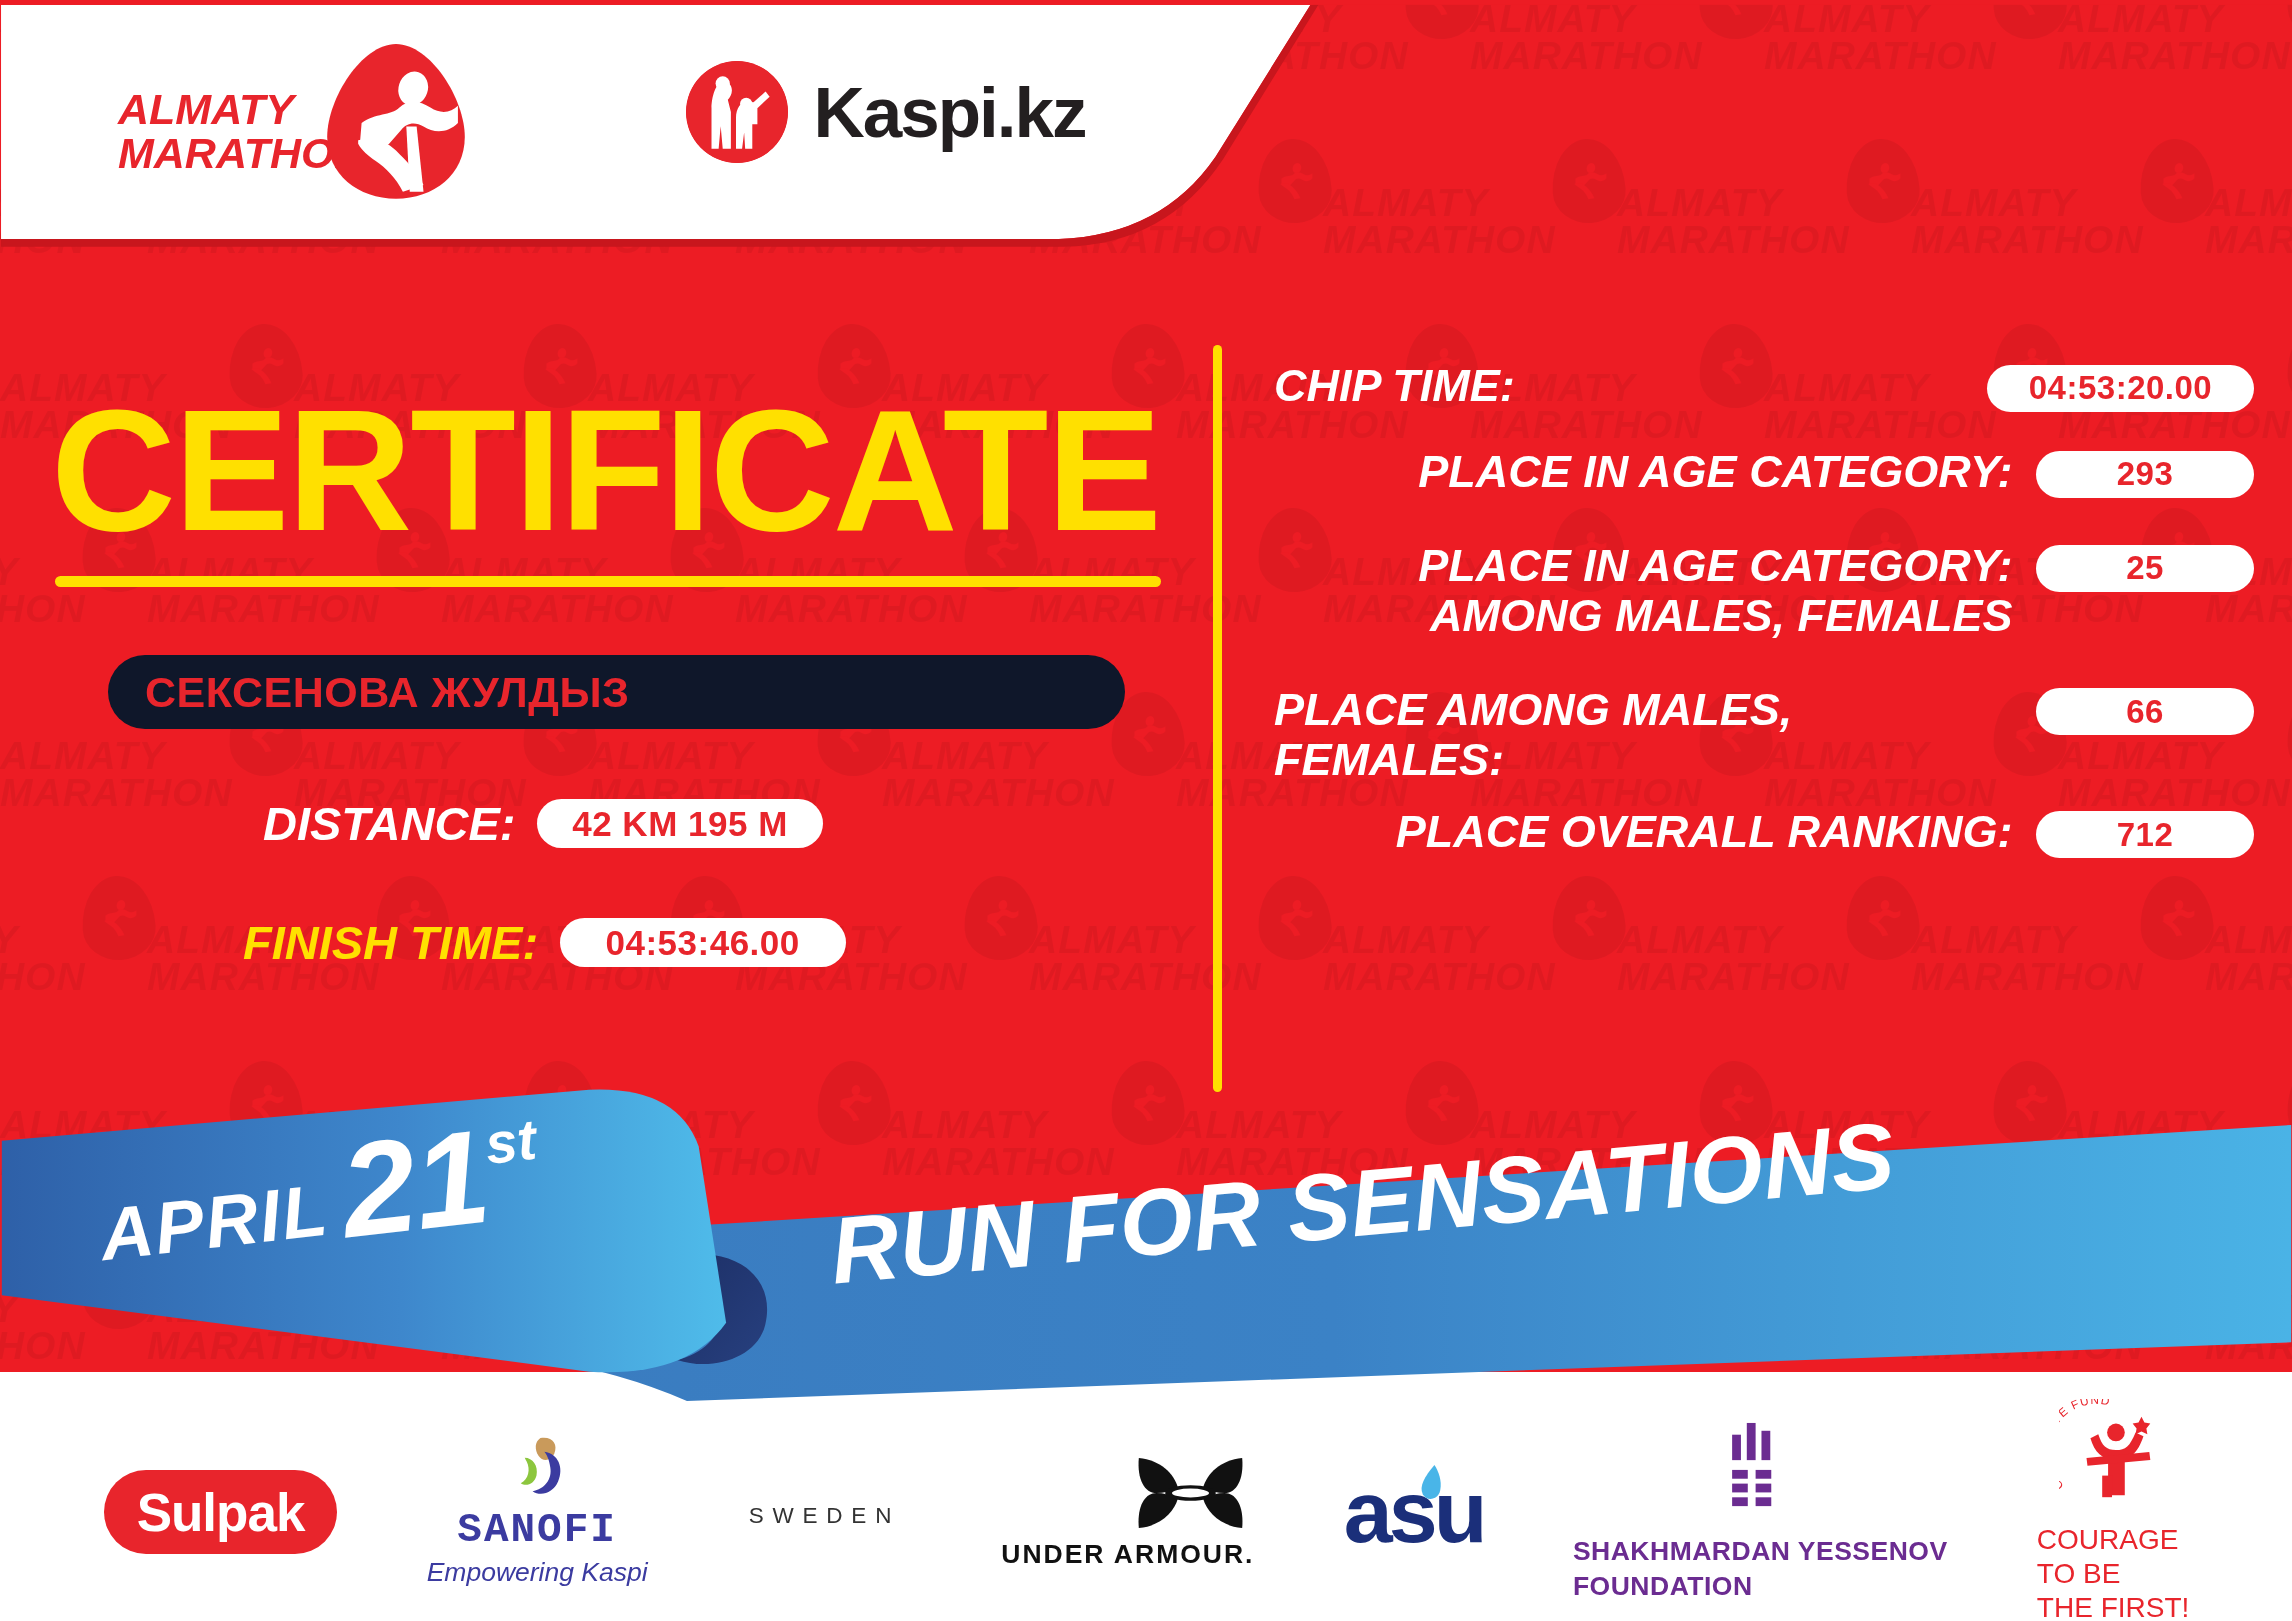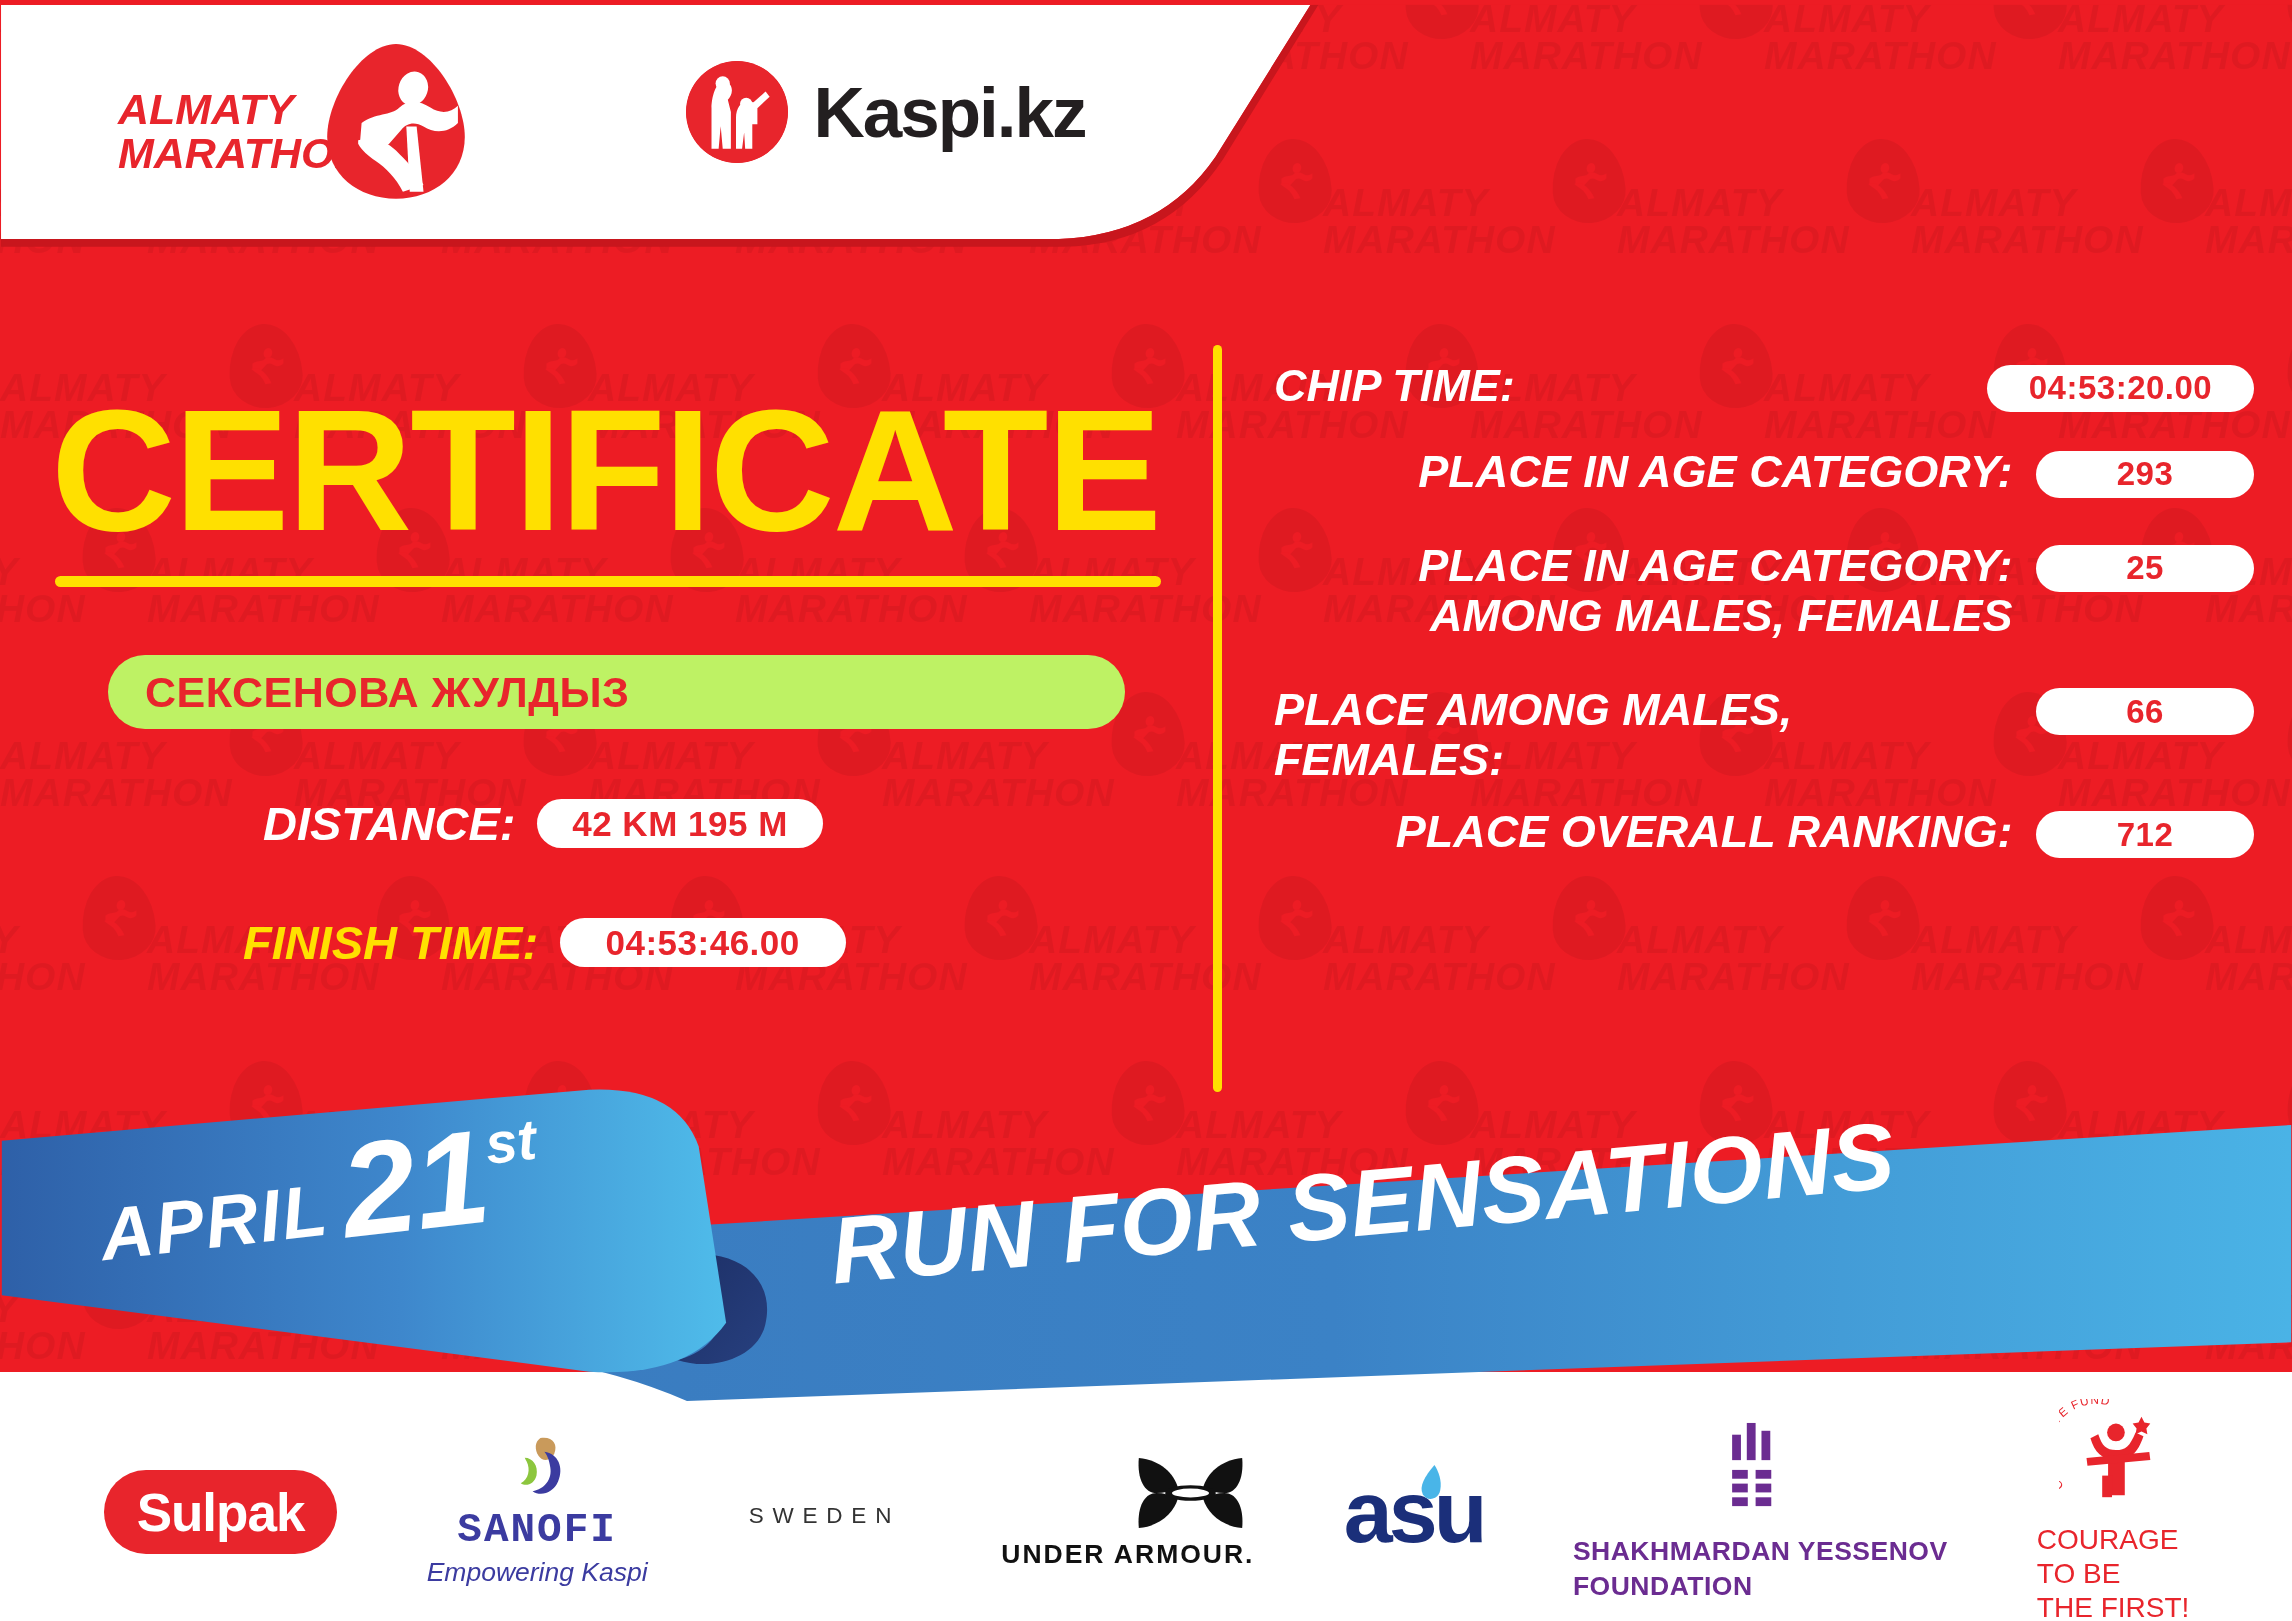--- a/index.html
+++ b/index.html
@@ -103,21 +103,21 @@
     line-height:1;
   }
   .title-rule{
     position:absolute; left:55px; top:576px;
     width:1106px; height:10.8px;
     background:#FFE000; border-radius:5.9px;
   }
   .name-pill{
     position:absolute; left:108px; top:655px;
     width:1017px; height:74px;
-    background:#bef264; border-radius:37px;
+    background:#0f172a; border-radius:37px;
     display:flex; align-items:center;
   }
   .name-pill span{
     margin-left:37px;
     color:#E8252C;
     font-size:43px; font-weight:bold;
     letter-spacing:0.5px;
   }
 
   .kv-row{

